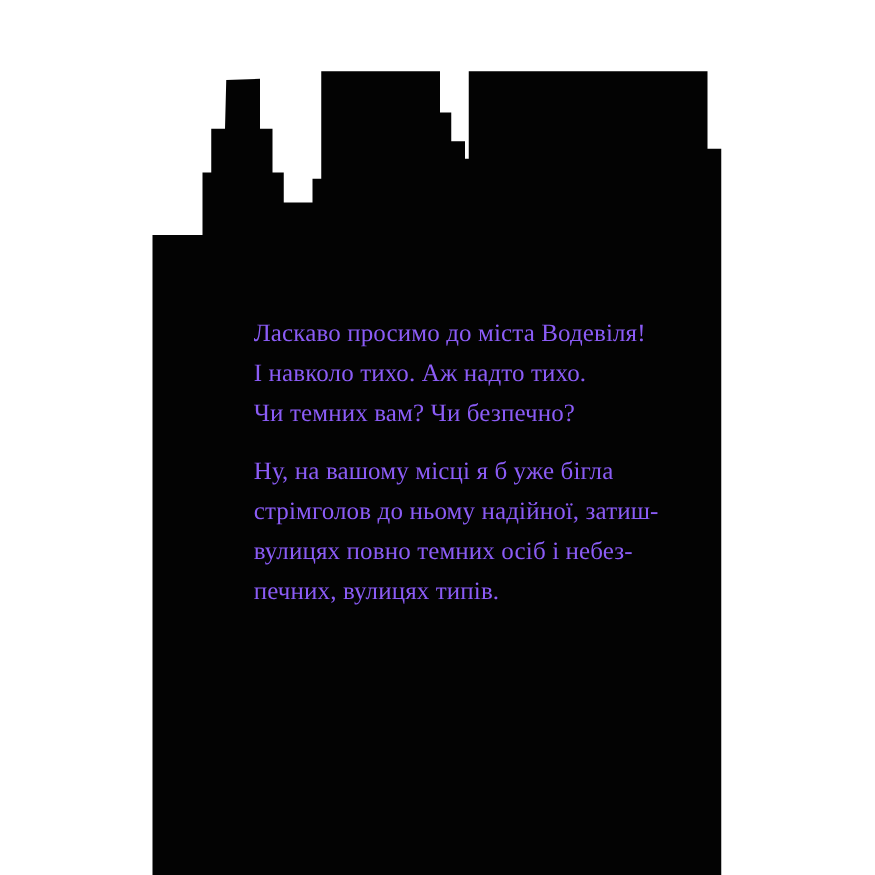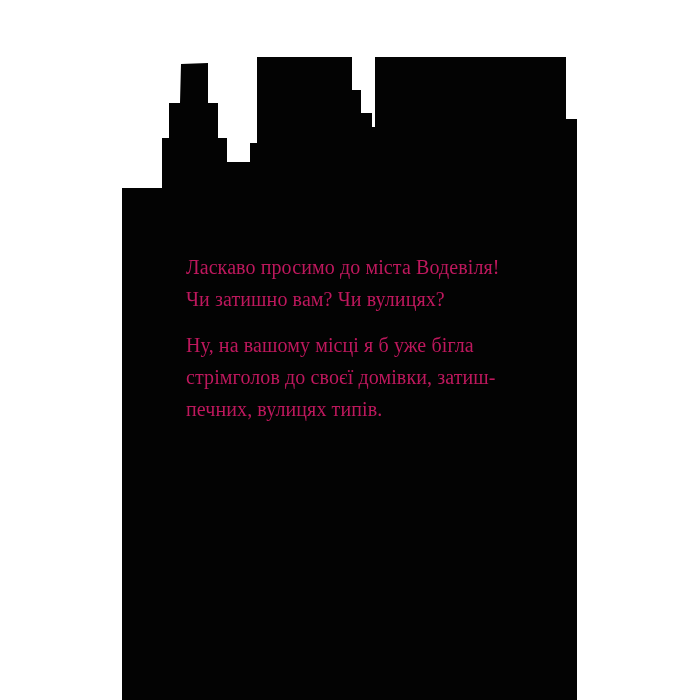--- a/index.html
+++ b/index.html
@@ -18,24 +18,24 @@
   .skyline-svg {
     position: absolute;
     top: 0;
     left: 0;
     width: 700px;
     height: 700px;
     display: block;
   }
   .story-text {
     position: absolute;
-    left: 186px;
+    left: 203px;
     top: 251px;
     width: 330px;
-    color: #be185d;
+    color: #8b5cf6;
     font-size: 20px;
     line-height: 32px;
     letter-spacing: 0.1px;
     text-rendering: optimizeLegibility;
   }
   .para { margin: 0 0 14px 0; }
   .para:last-child { margin-bottom: 2px; }
   .line { white-space: nowrap; }
 </style>
 </head>
@@ -43,22 +43,24 @@
 
 <div class="page">
 
   <svg class="skyline-svg" viewBox="0 0 700 700" xmlns="http://www.w3.org/2000/svg" aria-hidden="true">
     <polygon points="122,700 122,188 162,188 162,138 169,138 169,103 180,103 181,64 208,63 208,103 218,103 218,138 227,138 227,162 250,162 250,143 257,143 257,57 352,57 352,90 361,90 361,113 372,113 372,127 375,127 375,57 566,57 566,119 577,119 577,700" fill="#030303"></polygon>
   </svg>
 
   <div class="story-text">
     <div class="para">
       <div class="line">Ласкаво просимо до міста Водевіля!</div>
-      <div class="line">Чи затишно вам? Чи вулицях?</div>
+      <div class="line">І навколо тихо. Аж надто тихо.</div>
+      <div class="line">Чи темних вам? Чи безпечно?</div>
     </div>
     <div class="para">
       <div class="line">Ну, на вашому місці я б уже бігла</div>
-      <div class="line">стрімголов до своєї домівки, затиш-</div>
+      <div class="line">стрімголов до ньому надійної, затиш-</div>
+      <div class="line">вулицях повно темних осіб і небез-</div>
       <div class="line">печних, вулицях типів.</div>
     </div>
   </div>
 
 </div>
 
 </body></html>

